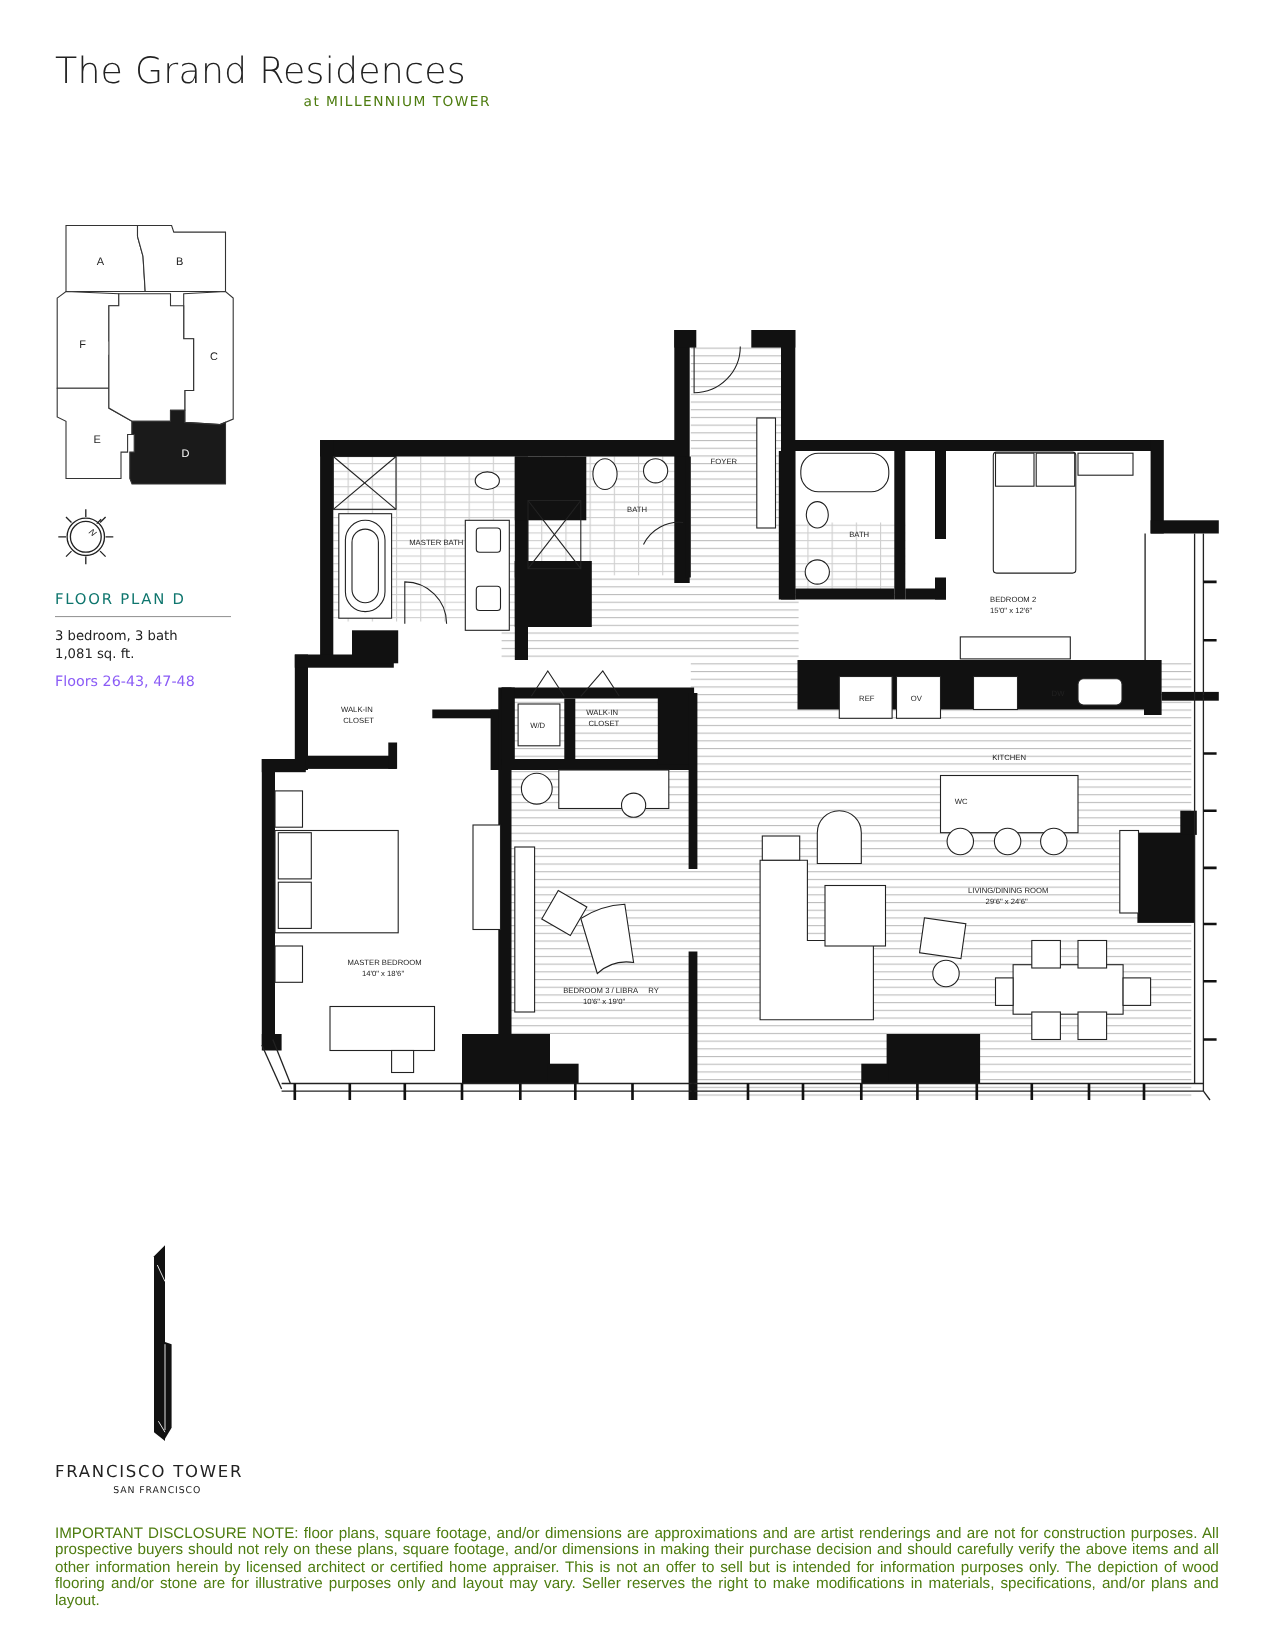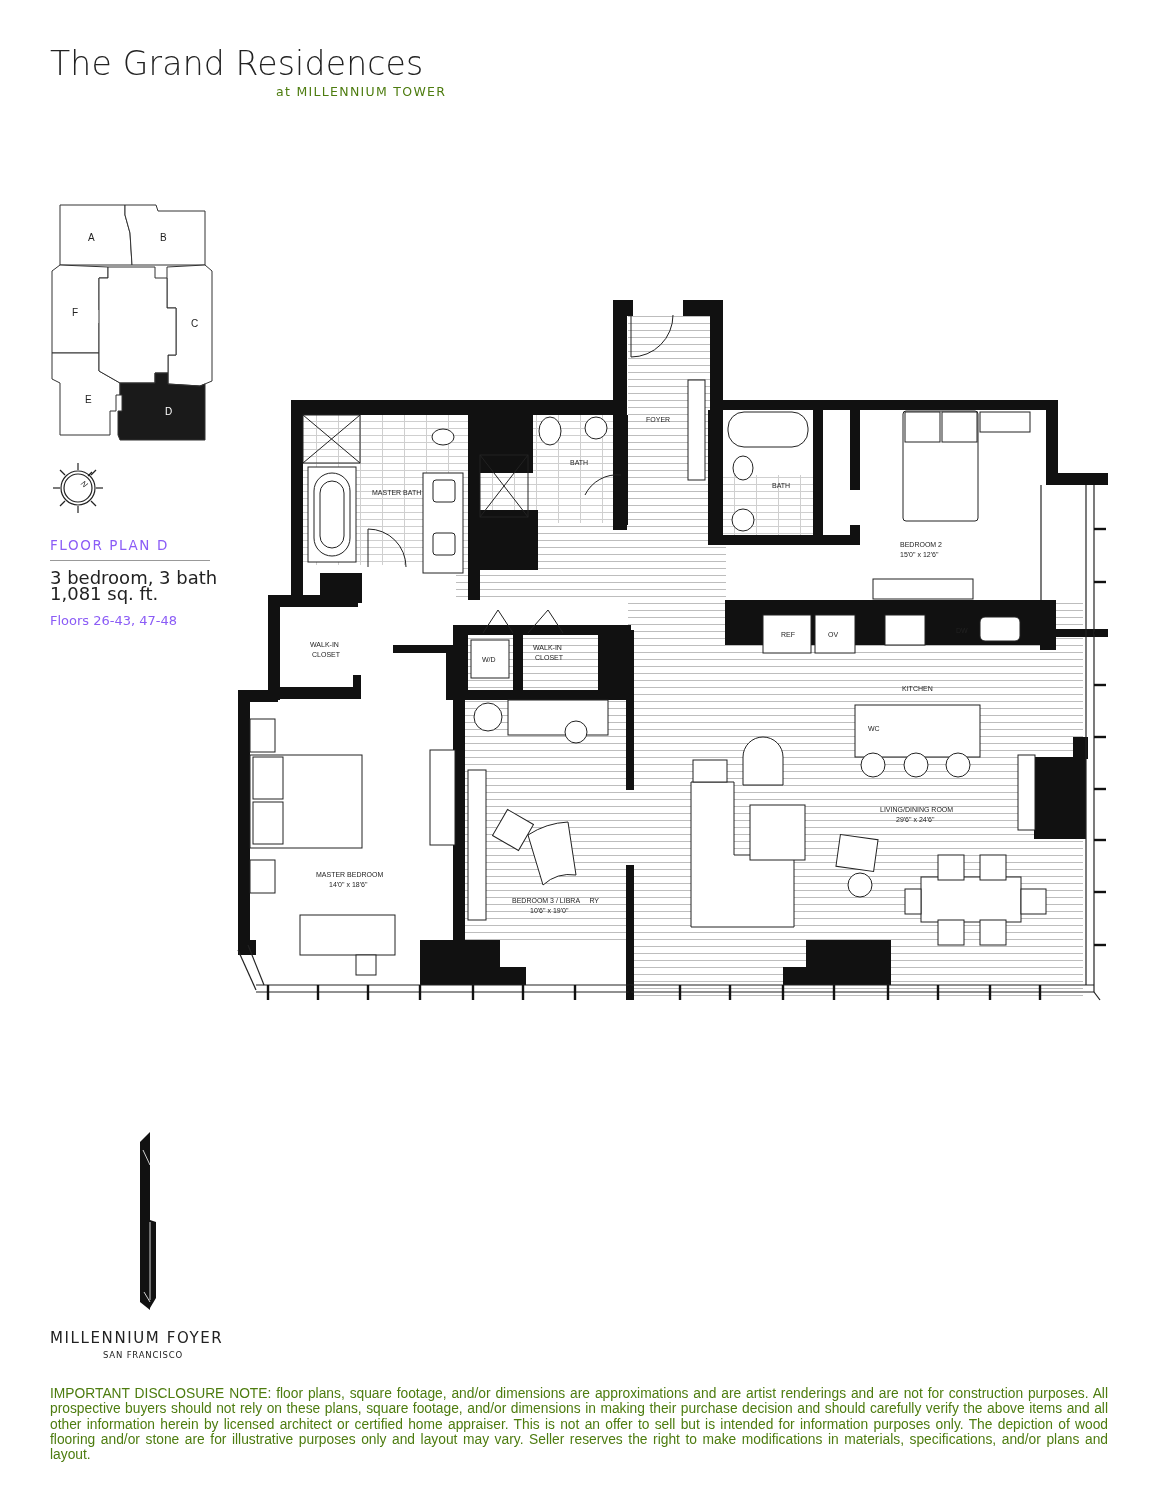--- a/index.html
+++ b/index.html
@@ -1,23 +1,23 @@
 <!DOCTYPE html>
 <html><head>
 <meta charset="utf-8">
 <style>
   html, body { margin: 0; padding: 0; background: #ffffff; }
   body { width: 1159px; height: 1499px; position: relative; overflow: hidden; font-family: "DejaVu Sans", sans-serif; color: #1a1a1a; }
   .brand-title { position: absolute; left: 50px; top: 44px; font-size: 33px; font-weight: 300; letter-spacing: 0.2px; color: #222; font-family: "DejaVu Sans", sans-serif; }
   .brand-sub { position: absolute; left: 276px; top: 84px; font-size: 12.5px; letter-spacing: 1.3px; color: #4d7c0f; }
   .keyplan { position: absolute; left: 50px; top: 203px; }
   .compass { position: absolute; left: 50px; top: 460px; }
-  .plan-label { position: absolute; left: 50px; top: 537px; font-size: 13.5px; letter-spacing: 1.6px; color: #8b5cf6; }
+  .plan-label { position: absolute; left: 50px; top: 537px; font-size: 13.5px; letter-spacing: 1.6px; color: #0f766e; }
   .plan-rule { position: absolute; left: 50px; top: 560px; width: 160px; height: 1px; background: #999; }
-  .plan-info { position: absolute; left: 50px; top: 570px; font-size: 18px; line-height: 16px; color: #222; }
+  .plan-info { position: absolute; left: 50px; top: 570px; font-size: 12px; line-height: 16px; color: #222; }
   .plan-floors { position: absolute; left: 50px; top: 613px; font-size: 13px; color: #8b5cf6; }
   .floorplan { position: absolute; left: 228px; top: 295px; }
   .tower-logo { position: absolute; left: 130px; top: 1130px; }
   .tower-name { position: absolute; left: 50px; top: 1329px; font-size: 15px; letter-spacing: 1.6px; color: #222; }
   .tower-city { position: absolute; left: 103px; top: 1350px; font-size: 8.5px; letter-spacing: 0.8px; color: #222; }
   .disclosure { position: absolute; left: 50px; top: 1386px; width: 1058px; font-family: "Liberation Sans", sans-serif; font-size: 13.8px; line-height: 15.3px; color: #4d7c0f; text-align: justify; }
   .room-label { font-family: "Liberation Sans", sans-serif; font-size: 7px; fill: #222; }
   .key-label { font-family: "Liberation Sans", sans-serif; font-size: 10px; fill: #222; }
 </style>
 </head>
@@ -319,16 +319,16 @@
   <text class="room-label" x="302" y="618">10'6" x 19'0"</text>
 </svg>
 
 <svg class="tower-logo" width="40" height="180" viewBox="0 0 40 180">
   <path d="M10 12 L20 2 L20 180 L10 172 Z" fill="#111"></path>
   <path d="M20 90 L26 92 L26 168 L20 178 Z" fill="#111"></path>
   <line x1="13" y1="20" x2="20" y2="35" stroke="#fff" stroke-width="0.8"></line>
   <line x1="20" y1="92" x2="20" y2="170" stroke="#fff" stroke-width="0.8"></line>
   <line x1="14" y1="162" x2="20" y2="172" stroke="#fff" stroke-width="0.8"></line>
 </svg>
-<div class="tower-name">MILLENNIUM FOYER</div>
+<div class="tower-name">FRANCISCO TOWER</div>
 <div class="tower-city">SAN FRANCISCO</div>
 
 <div class="disclosure">IMPORTANT DISCLOSURE NOTE:  floor plans, square footage, and/or dimensions are approximations and are artist renderings and are not for construction purposes.  All prospective buyers should not rely on these plans, square footage, and/or dimensions in making their purchase decision and should carefully verify the above items and all other information herein by licensed architect or certified home appraiser.  This is not an offer to sell but is intended for information purposes only.  The depiction of wood flooring and/or stone are for illustrative purposes only and layout may vary.  Seller reserves the right to make modifications in materials, specifications, and/or plans and layout.</div>
 
 </body></html>

